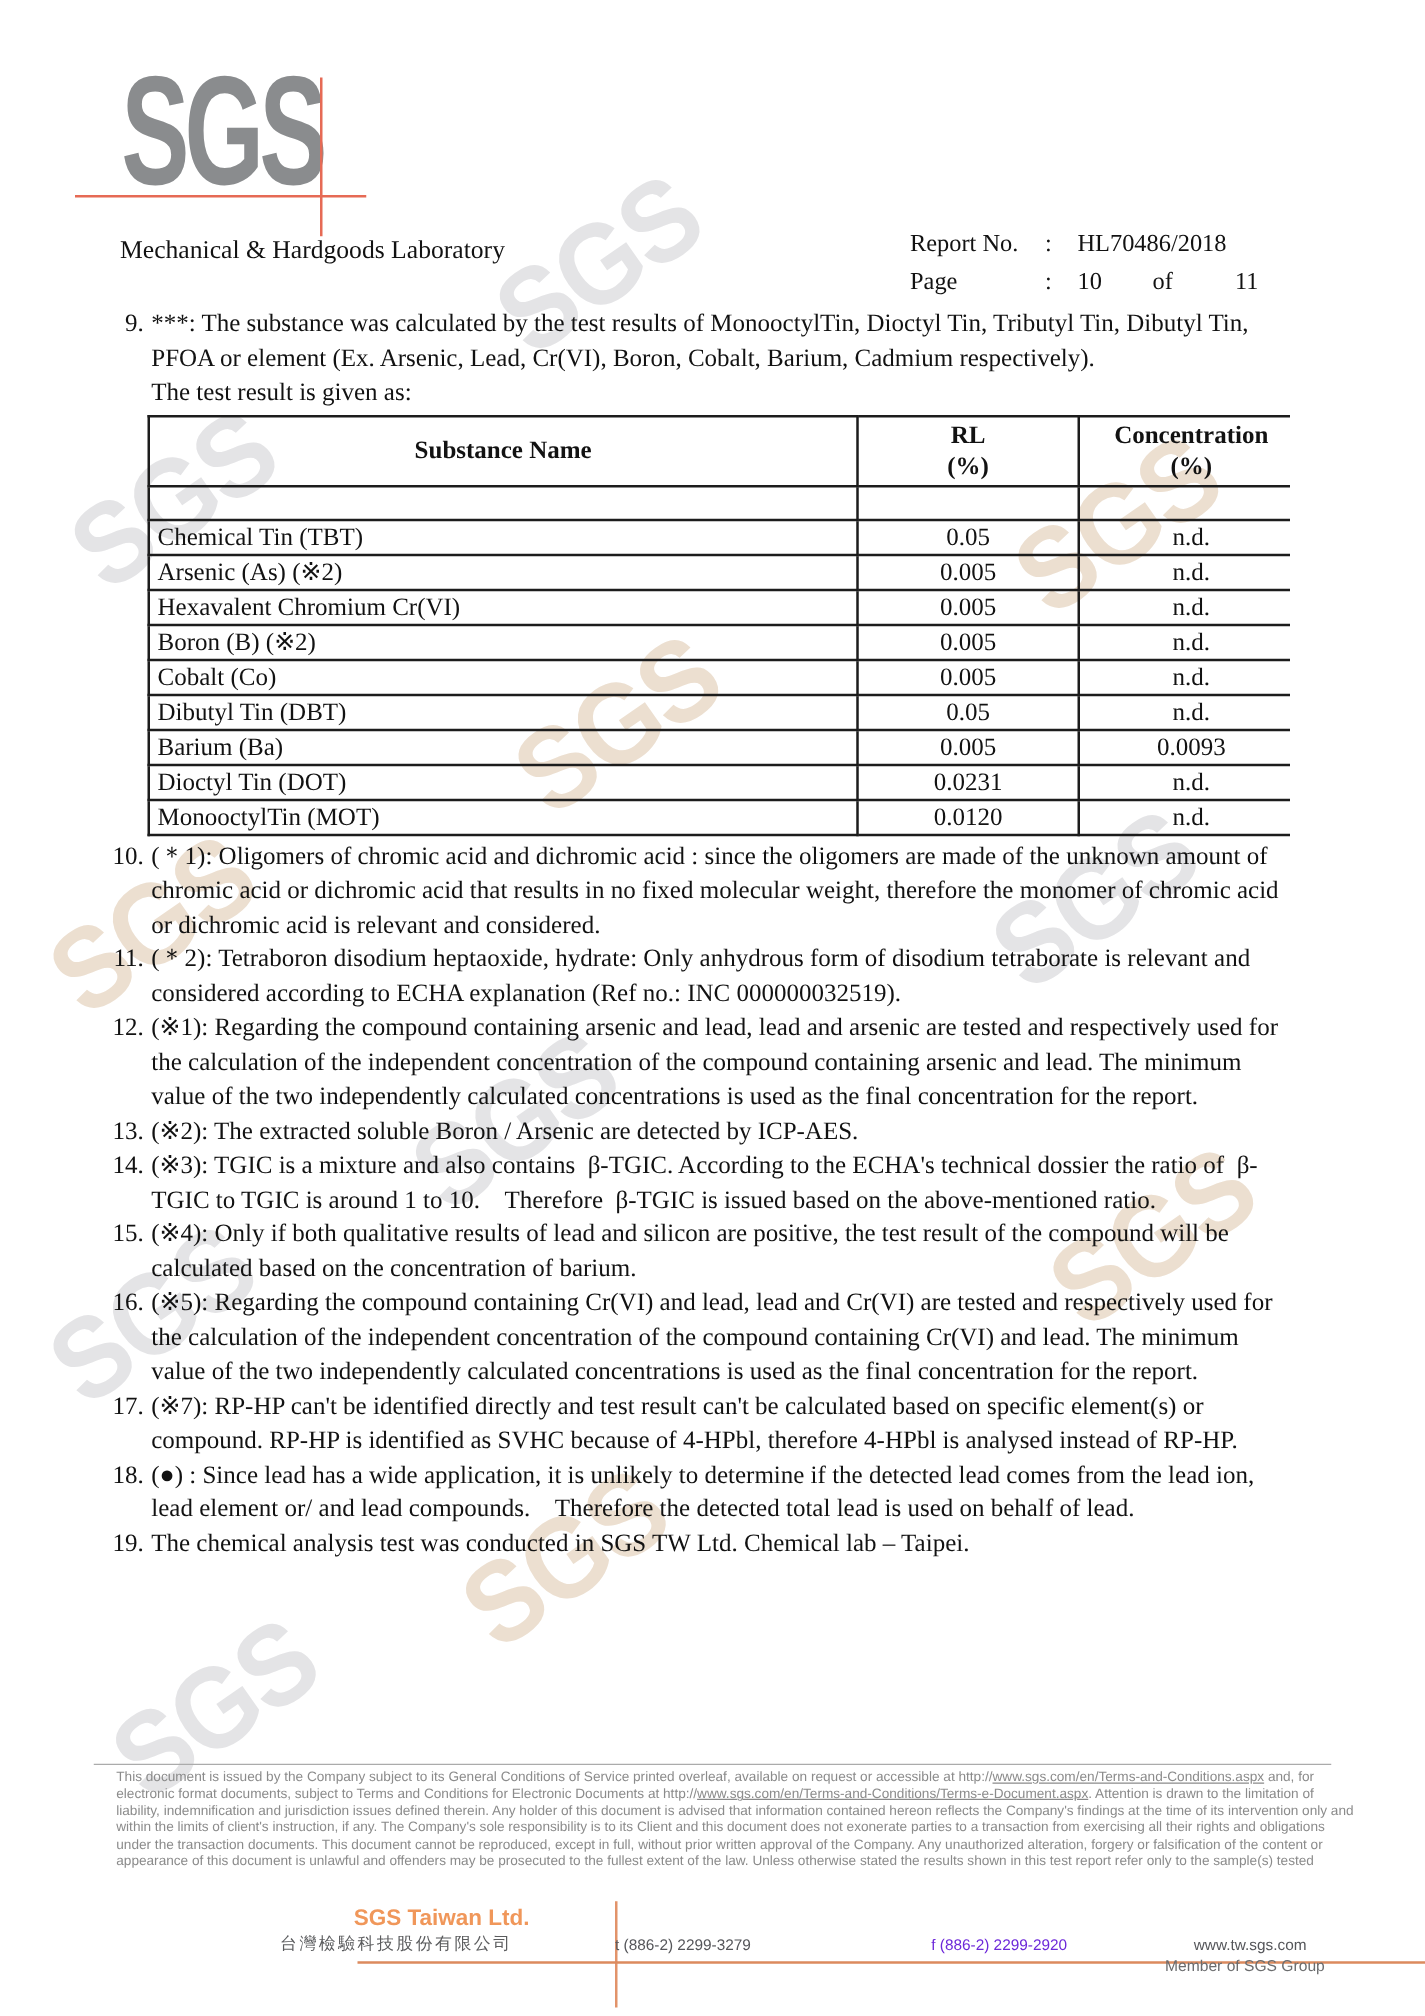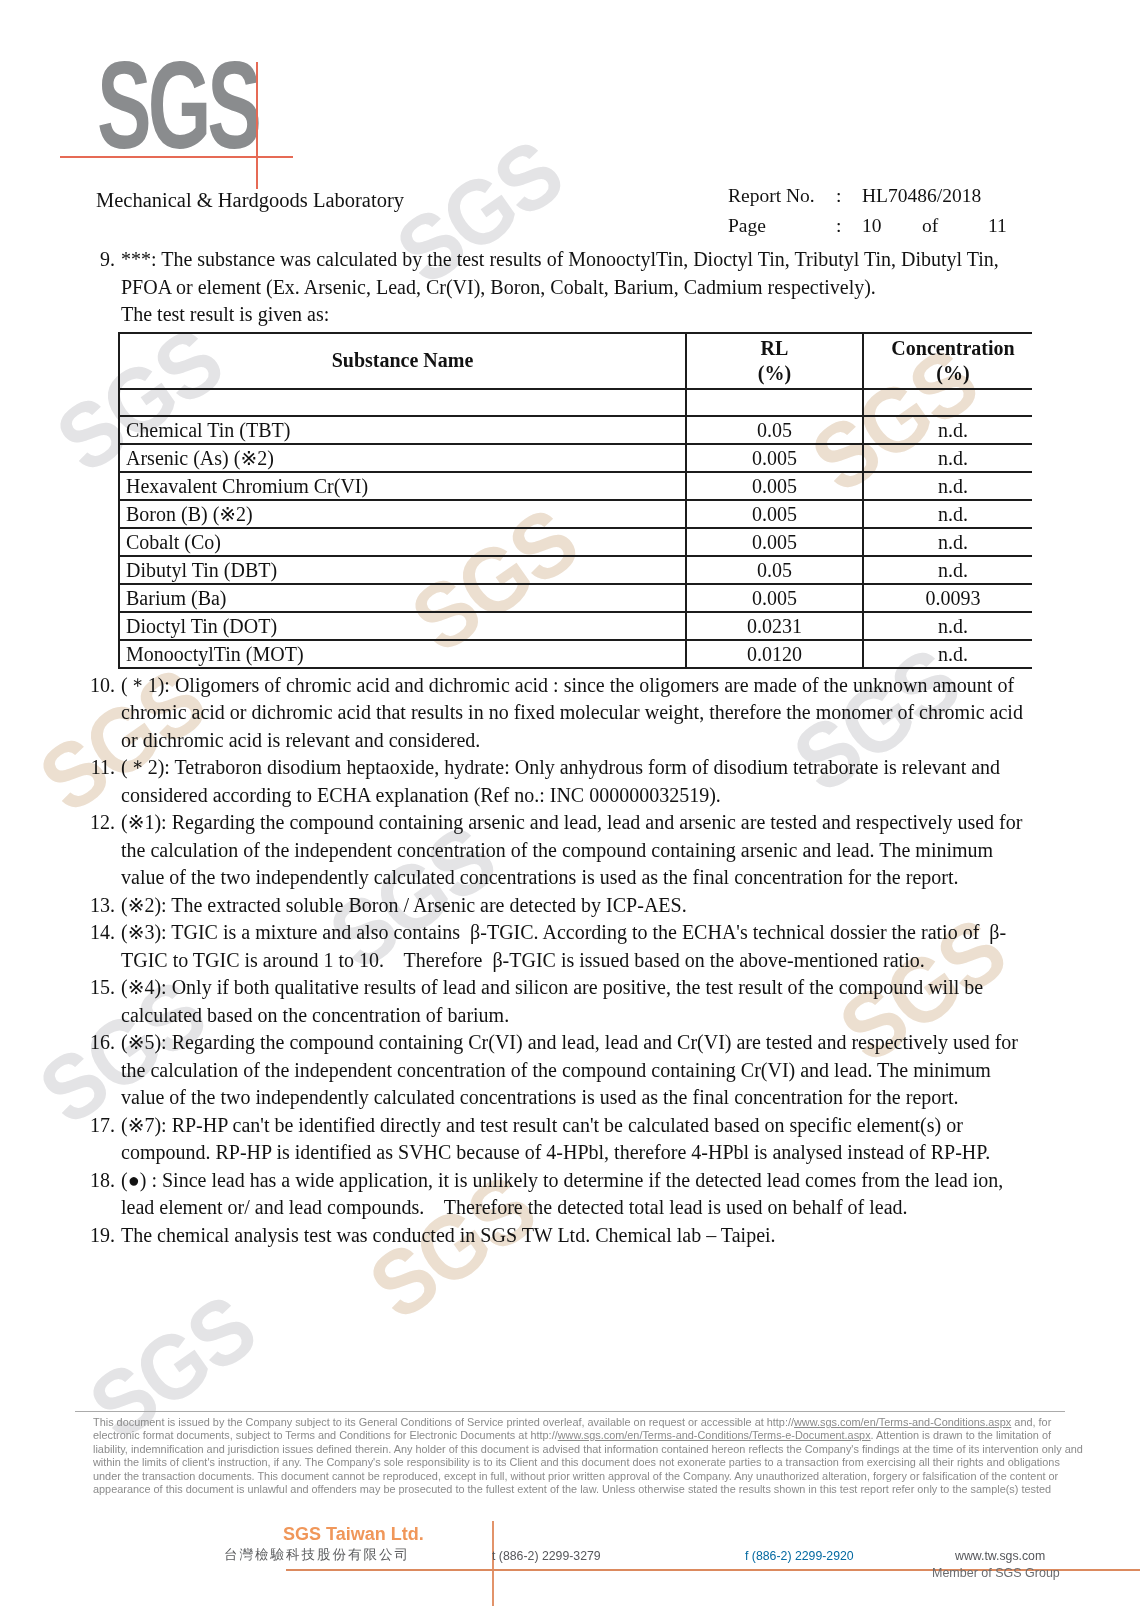--- a/index.html
+++ b/index.html
@@ -68,21 +68,21 @@
     position:absolute; left:93px; top:1416px; width:990px; z-index:1;
     font-family:"Liberation Sans","DejaVu Sans",sans-serif;
     font-size:10.9px; line-height:13.4px; color:#8b8b8b;
   }
   .lnk { text-decoration:underline; }
   .f-company-en { position:absolute; left:283px; top:1524px; z-index:1; font-family:"Liberation Sans",sans-serif; font-size:18px; font-weight:bold; color:#f0975a; }
   .f-company-zh { position:absolute; left:224px; top:1546px; z-index:1; font-family:"Liberation Sans","DejaVu Sans",sans-serif; font-size:13.5px; color:#5b5c5e; letter-spacing:2px; }
   .f-vline { position:absolute; left:492px; top:1521px; width:2px; height:85px; background:#e2936a; z-index:1; }
   .f-address { position:absolute; left:503px; top:1525px; z-index:1; font-family:"Liberation Sans","DejaVu Sans",sans-serif; font-size:11.8px; color:#55565a; white-space:nowrap; }
   .f-tel { position:absolute; left:492px; top:1549px; z-index:1; font-family:"Liberation Sans",sans-serif; font-size:12.3px; color:#55565a; }
-  .f-fax { position:absolute; left:745px; top:1549px; z-index:1; font-family:"Liberation Sans",sans-serif; font-size:12.3px; color:#0369a1; }
+  .f-fax { position:absolute; left:745px; top:1549px; z-index:1; font-family:"Liberation Sans",sans-serif; font-size:12.3px; color:#6d28d9; }
   .f-web { position:absolute; left:955px; top:1549px; z-index:1; font-family:"Liberation Sans",sans-serif; font-size:12.3px; color:#55565a; }
   .f-hline { position:absolute; left:286px; top:1569px; right:0; height:2px; background:#dc8a5e; z-index:1; }
   .f-member { position:absolute; left:932px; top:1566px; z-index:1; font-family:"Liberation Sans",sans-serif; font-size:12.5px; color:#6b6c6e; }
 </style>
 </head>
 <body>
 
 <div class="page">
 
   <span class="wm wm-gray w1">SGS</span>

